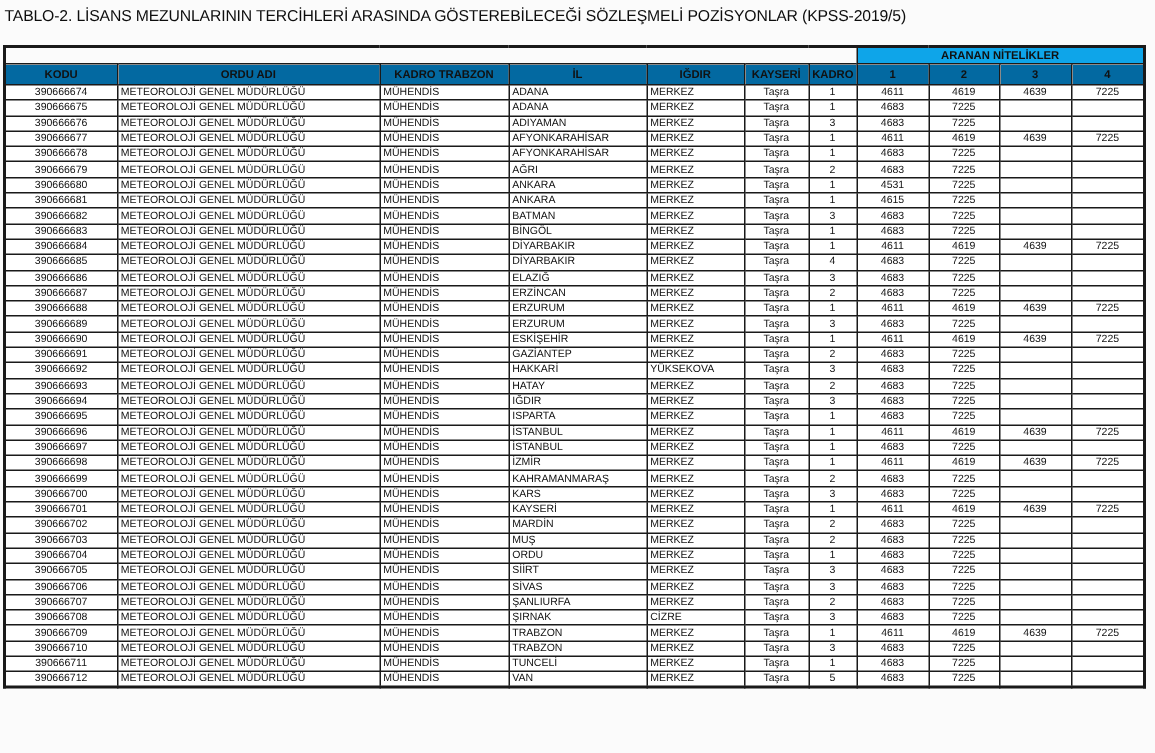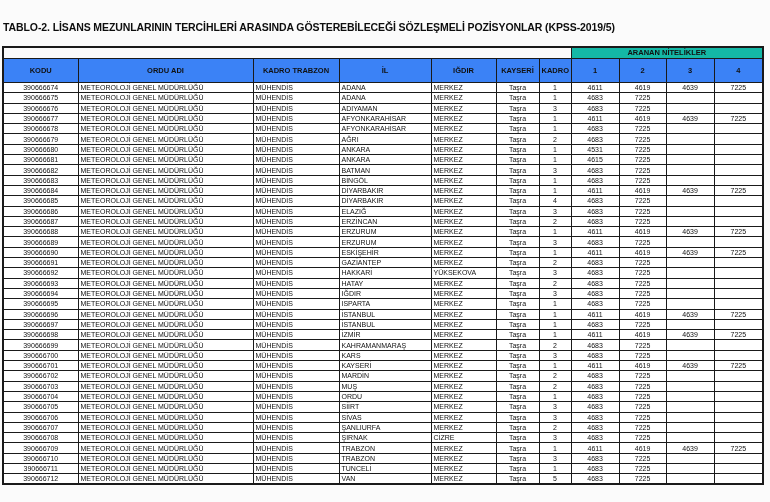--- a/index.html
+++ b/index.html
@@ -7,23 +7,23 @@
     padding: 0;
   }
   body {
     width: 770px;
     height: 502px;
     background: #fbfbfb;
     font-family: "Liberation Sans", sans-serif;
     overflow: hidden;
   }
   .page-title {
-    padding: 21px 0 0 3px;
+    padding: 5px 0 0 3px;
     font-size: 10.5px;
-    font-weight: bold;
+    font-weight: normal;
     color: #0d0d0d;
     white-space: nowrap;
     letter-spacing: -0.1px;
   }
   table.positions {
     border-collapse: collapse;
     table-layout: fixed;
     width: 760px;
     margin: 13px 0 0 2px;
   }
@@ -38,33 +38,33 @@
     white-space: nowrap;
     color: #111;
     box-sizing: border-box;
   }
   
   tr.band-row td.spacer {
     border: none;
     background: transparent;
   }
   tr.band-row th.group-header {
-    background: #14b8a6;
+    background: #0ea5e9;
     font-weight: bold;
     text-align: center;
     font-size: 7.5px;
     height: 11.5px;
     border: 1px solid #1a1a1a;
   }
   tr.header-row th {
-    background: #3b82f6;
+    background: #0369a1;
     font-weight: bold;
     text-align: center;
     font-size: 7.5px;
-    height: 24px;
+    height: 14px;
   }
   tbody td { background: #ffffff; }
   
   tbody td.c0 { text-align: center; }
   tbody td.c1, tbody td.c2, tbody td.c3, tbody td.c4 { text-align: left; }
   tbody td.c5, tbody td.c6, tbody td.c7, tbody td.c8,
   tbody td.c9, tbody td.c10 { text-align: center; }
   
   table.positions { border: 2px solid #1a1a1a; }
 </style>

